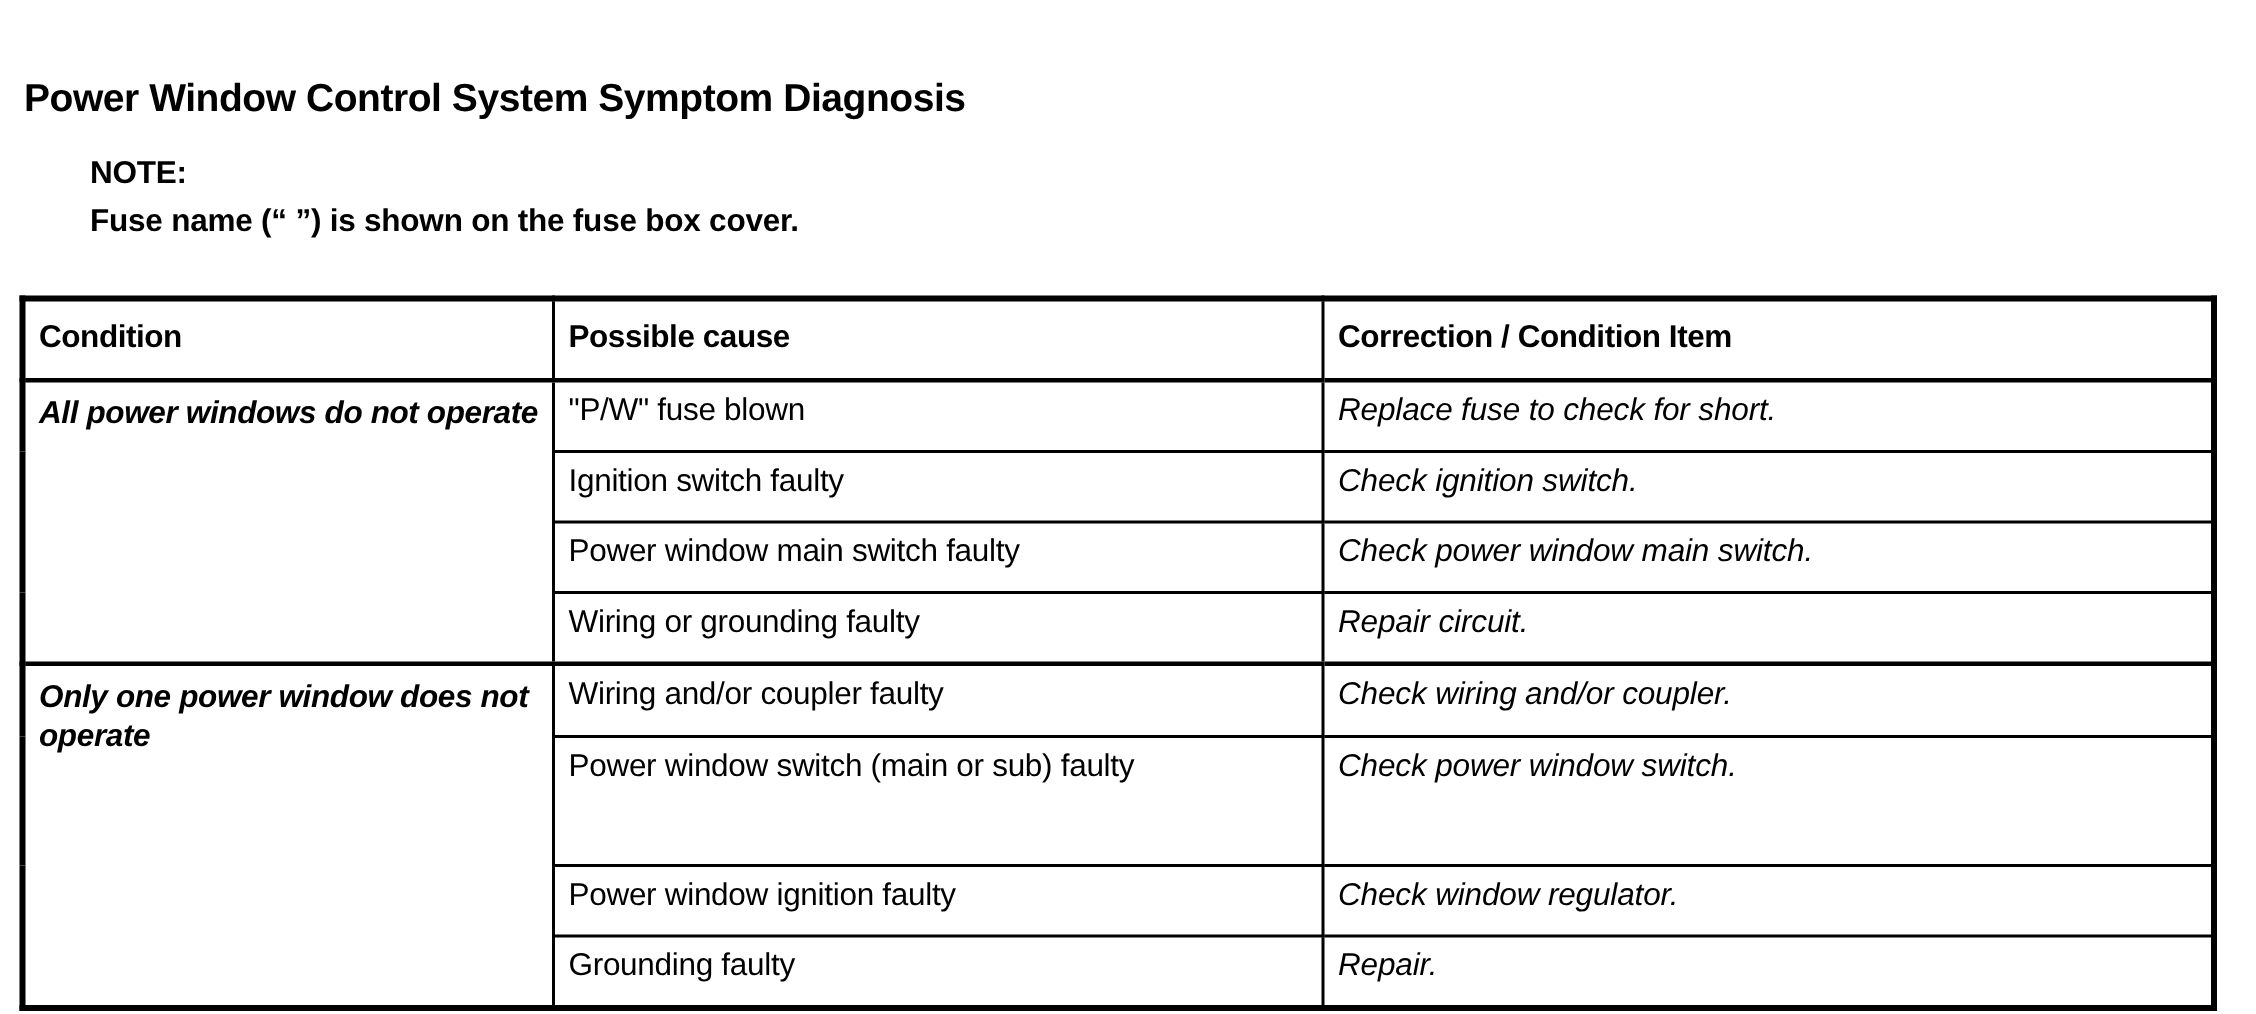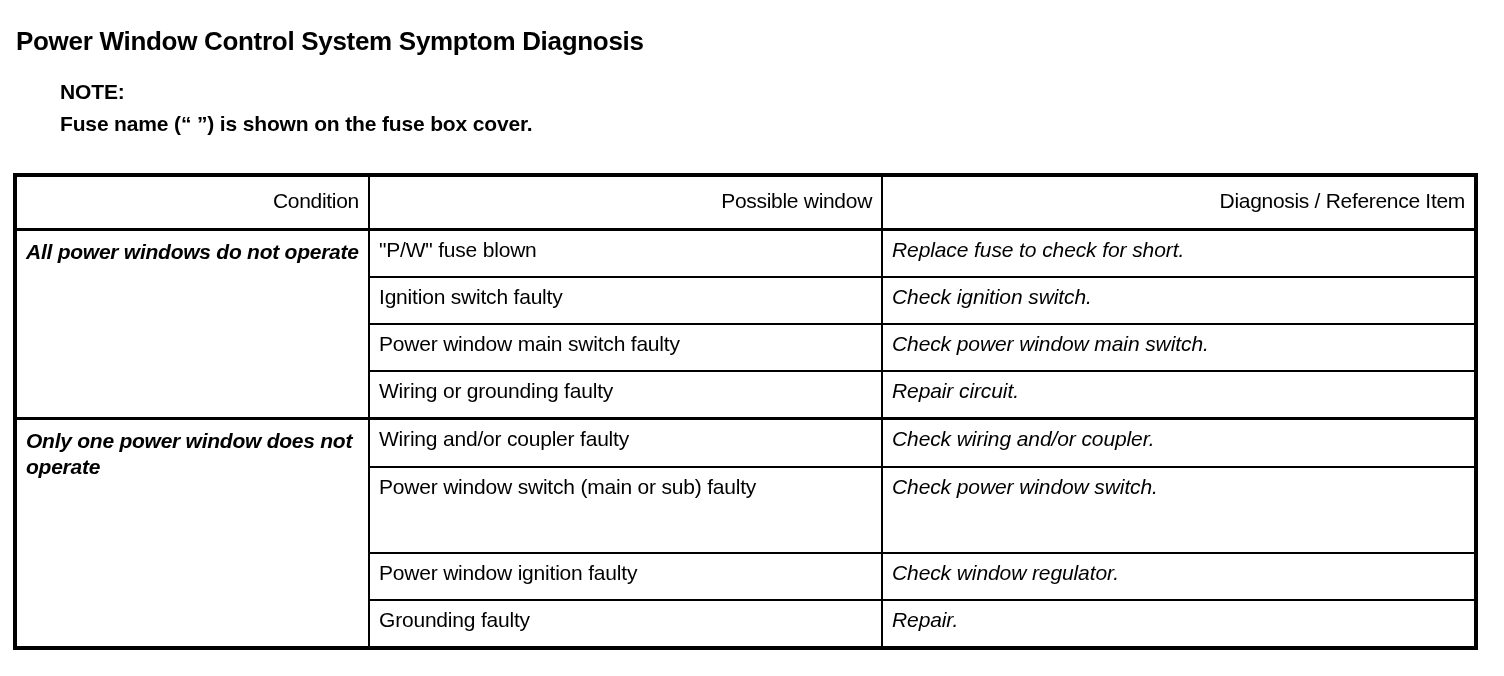--- a/index.html
+++ b/index.html
@@ -12,20 +12,21 @@
     height: 676px;
     position: relative;
     font-family: "Liberation Sans", sans-serif;
     color: #000000;
     overflow: hidden;
   }
 
   #page {
     position: absolute;
     inset: 0;
+    margin-top: 24px;
   }
 
   
   .page-title {
     position: absolute;
     left: 16px;
     top: 10px;
     font-size: 26px;
     font-weight: bold;
     letter-spacing: -0.3px;
@@ -66,22 +67,22 @@
   .diag-table td {
     border: 2px solid #000;
     vertical-align: top;
     padding: 6px 9px 4px 9px;
     font-size: 21px;
     line-height: 1.24;
     letter-spacing: -0.2px;
   }
 
   .diag-table thead th {
-    text-align: right;
-    font-weight: normal;
+    text-align: left;
+    font-weight: bold;
     height: 45px;
     vertical-align: middle;
     padding-top: 2px;
     letter-spacing: -0.3px;
   }
 
   td.cell-condition {
     font-weight: bold;
     font-style: italic;
     letter-spacing: -0.25px;
@@ -118,22 +119,22 @@
 
   <table class="diag-table">
     <colgroup>
       <col class="c-cond">
       <col class="c-cause">
       <col class="c-corr">
     </colgroup>
     <thead>
       <tr>
         <th>Condition</th>
-        <th>Possible window</th>
-        <th>Diagnosis / Reference Item</th>
+        <th>Possible cause</th>
+        <th>Correction / Condition Item</th>
       </tr>
     </thead>
     <tbody>
 
       <tr class="group-start">
         <td class="cell-condition" rowspan="4">All power windows do not operate</td>
         <td class="cell-cause">"P/W" fuse blown</td>
         <td class="cell-correction">Replace fuse to check for short.</td>
       </tr>
       <tr>

